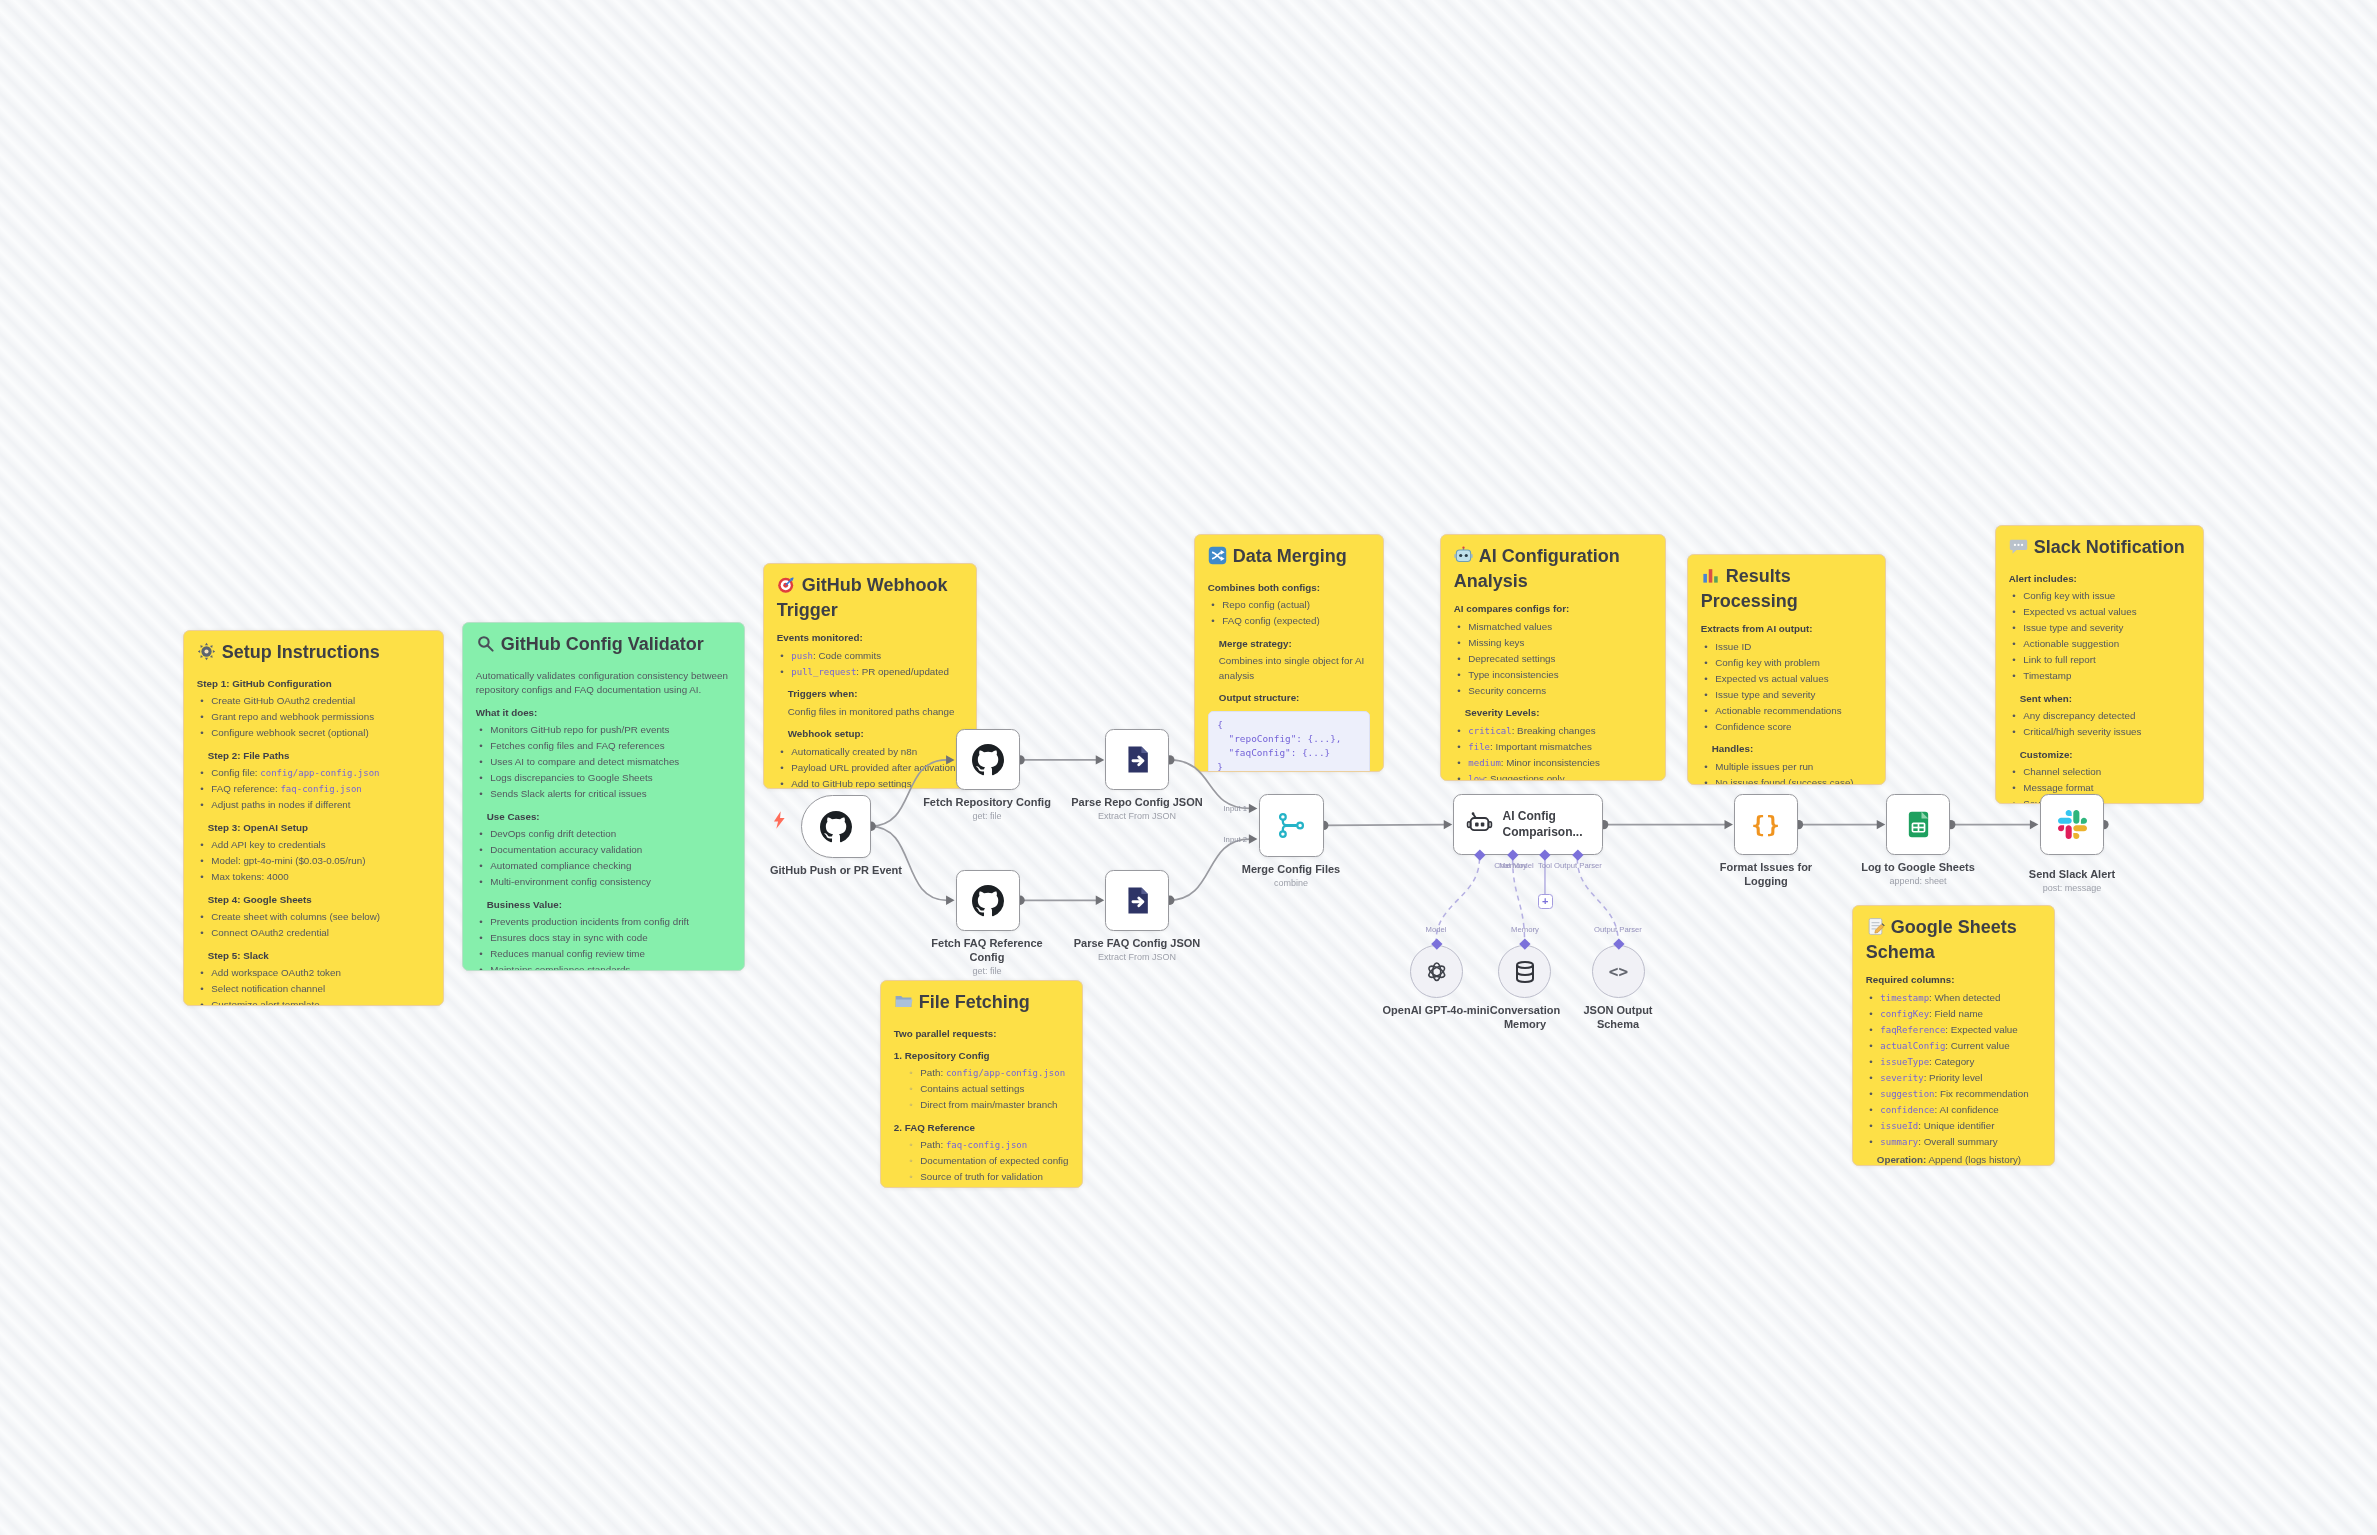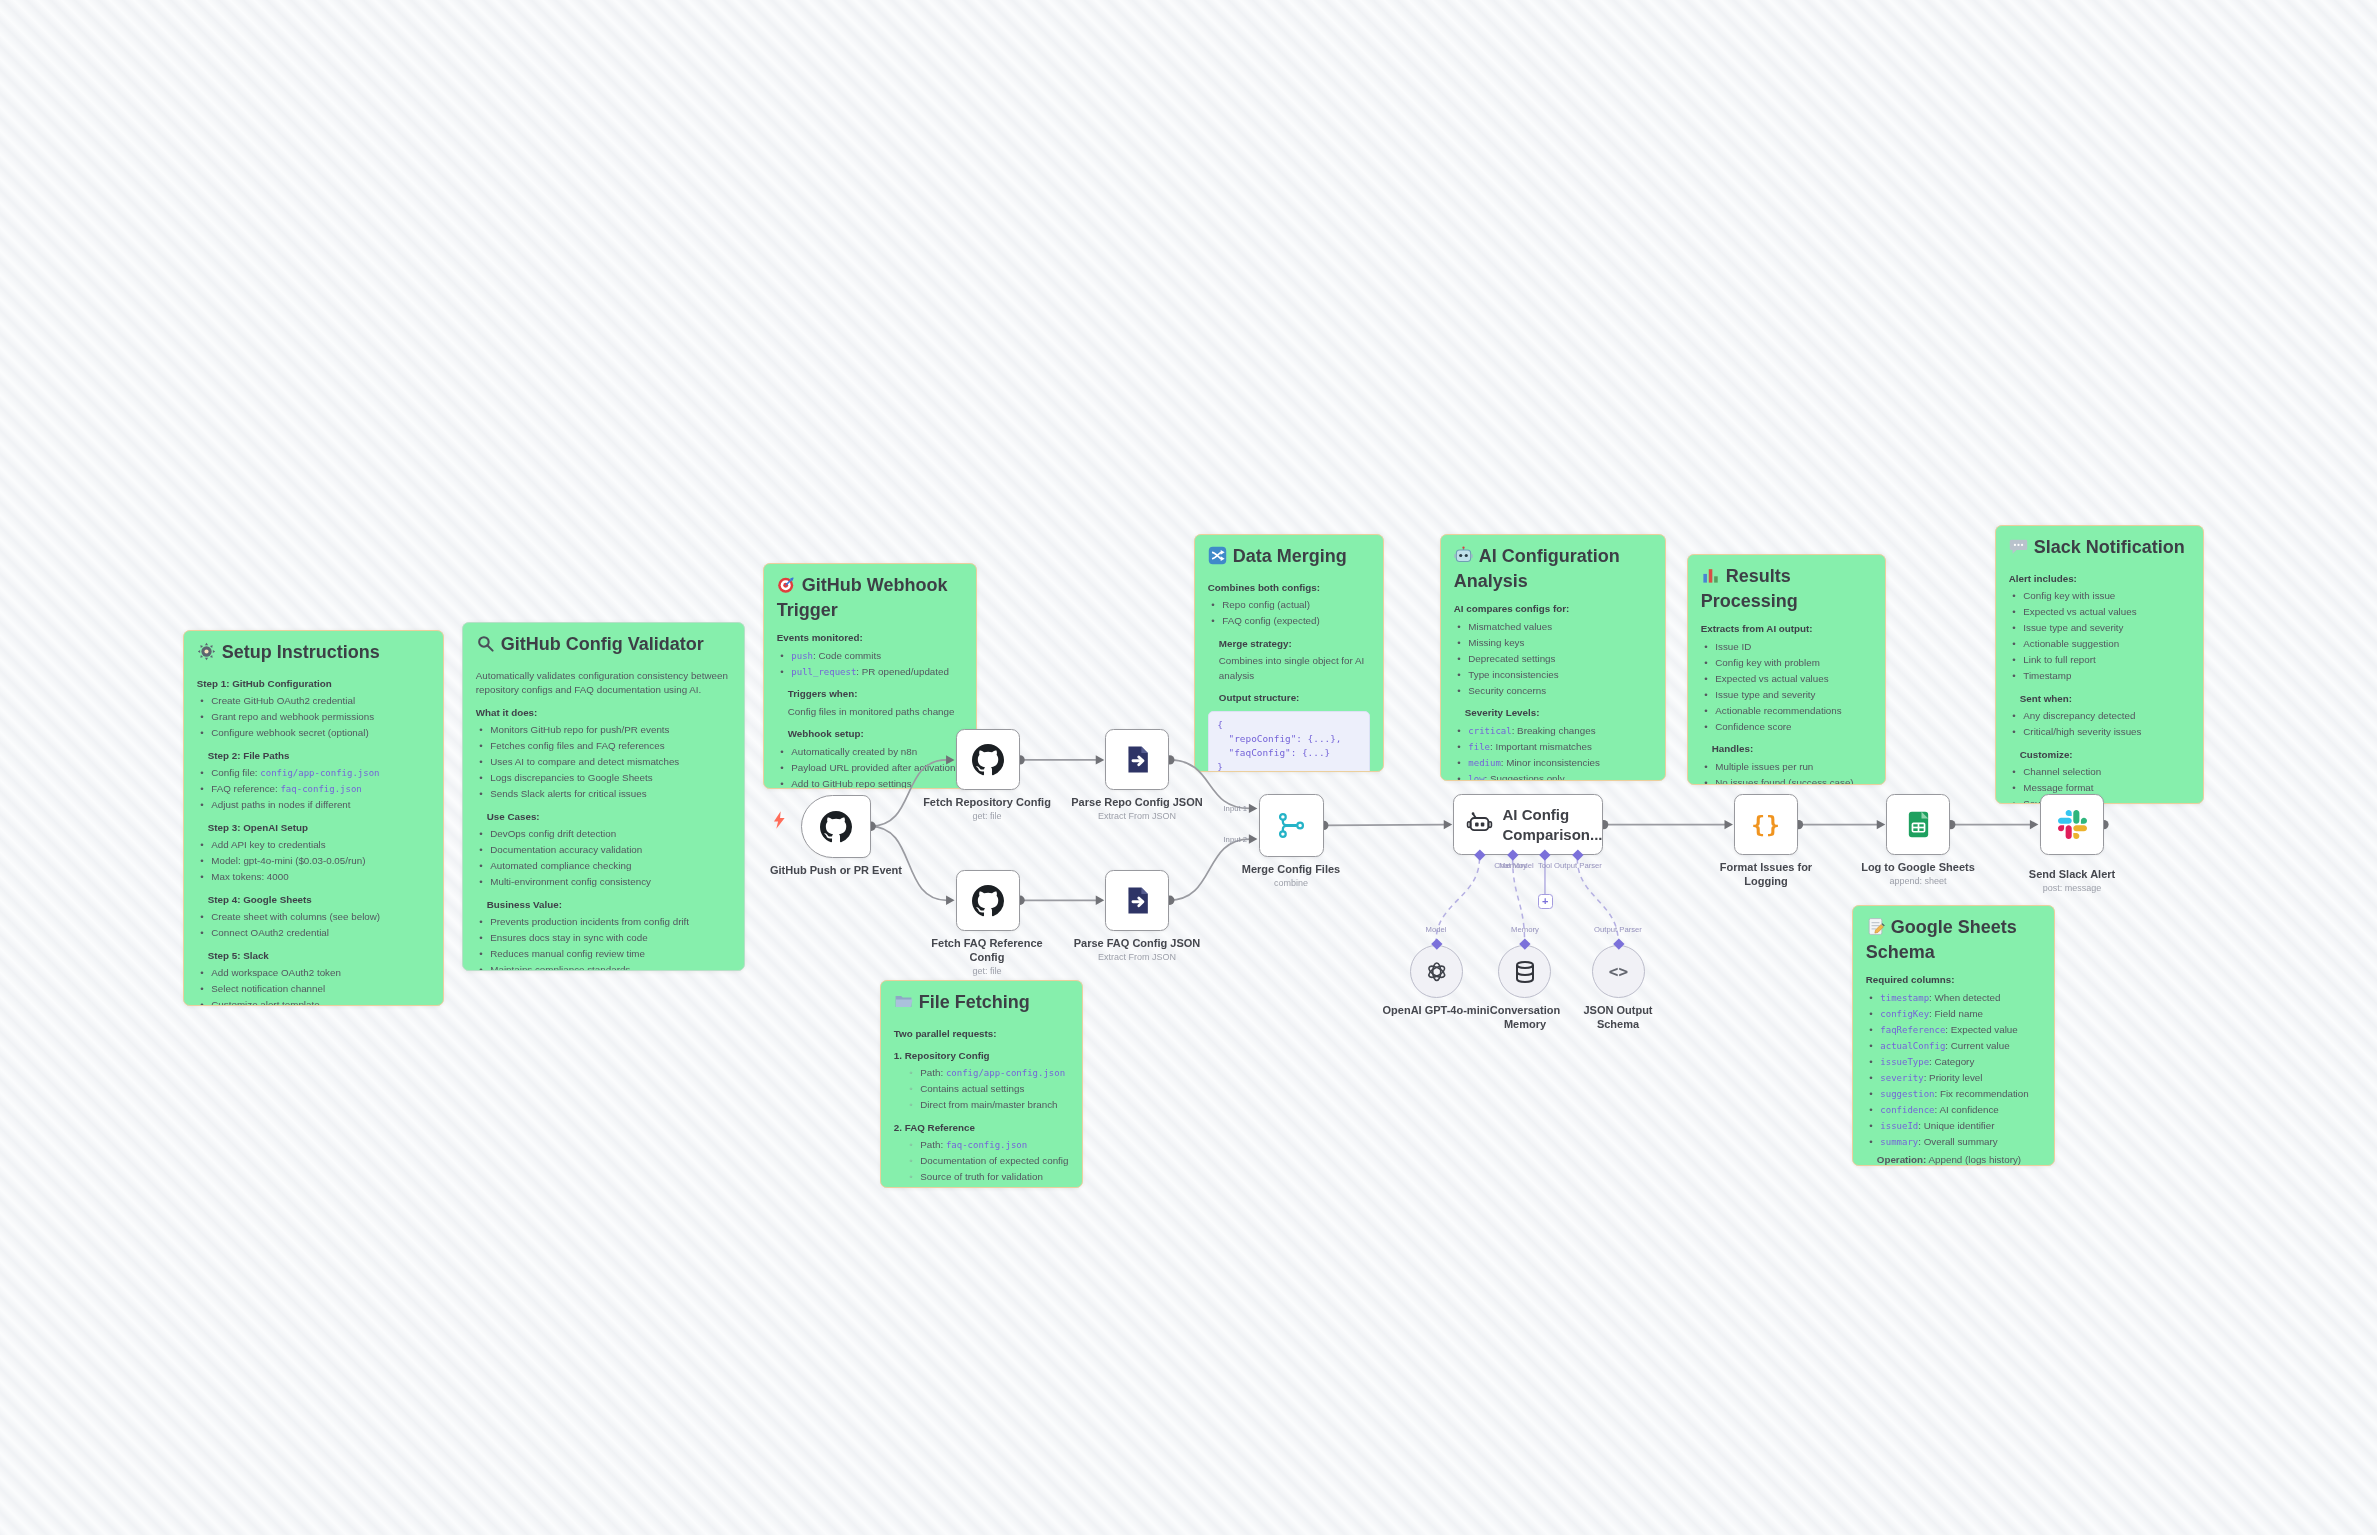--- a/index.html
+++ b/index.html
@@ -5,21 +5,21 @@
   html,body{margin:0;padding:0;}
   body{
     width:2377px;height:1536px;position:relative;overflow:hidden;
     font-family:"Liberation Sans",sans-serif;
     background:repeating-linear-gradient(45deg,#f0f2f5 0px,#fbfcfd 7.7px,#f0f2f5 17px);
   }
   #canvas{position:absolute;inset:0;}
   
   .sticky{position:absolute;border-radius:6.8px;padding:11px 12.8px;box-sizing:border-box;
     overflow:hidden;box-shadow:0 0.9px 3.4px rgba(60,50,20,.07);z-index:1;}
-  .sticky.orange{background:#86efac;border:0.9px solid #eccf9d;}
+  .sticky.orange{background:#fde047;border:0.9px solid #eccf9d;}
   .sticky.green{background:#86efac;border:0.9px solid #b7e0c8;}
   .s-h1{font-size:18px;font-weight:700;color:#3d3f46;line-height:1.2;margin:0 0 10.2px 0;}
   .s-h1 .s-icon{display:inline-block;vertical-align:-2.6px;margin-right:6px;}
   .s-b{font-weight:700;font-size:9.8px;color:#3f4149;margin:7.7px 0 3.4px 0;line-height:1.45;}
   .s-p{font-size:9.8px;color:#54575f;margin:1.7px 0 4.3px 0;line-height:1.5;}
   .ind{margin-left:11px;}
   .s-ul{list-style:none;margin:0 0 3.4px 0;padding:0;}
   .s-ul li{position:relative;padding-left:14.5px;font-size:9.8px;color:#54575f;line-height:1.5;margin:1.3px 0;}
   .s-ul li::before{content:"\2022";position:absolute;left:3.4px;color:#54575f;}
   .s-ul.hollow{margin-left:12px;}
@@ -27,21 +27,21 @@
   code,.s-code{font-family:"DejaVu Sans Mono","Liberation Mono",monospace;color:#7564d8;}
   code{font-size:9px;}
   .s-code{display:block;background:#edeffb;border:0.9px solid #dde1f5;border-radius:5.1px;
     padding:6px 8.5px;font-size:9.4px;line-height:1.5;white-space:pre;margin-top:5.1px;}
   
   .node{position:absolute;background:#fff;border:1.7px solid #98999e;border-radius:8.5px;
     display:flex;align-items:center;justify-content:center;z-index:3;
     box-shadow:0 0.9px 2.6px rgba(0,0,0,.05);box-sizing:border-box;}
   .node.trigger{border-radius:34px 8.5px 8.5px 34px;}
   .node.wide{justify-content:flex-start;padding-left:11px;gap:8.5px;}
-  .wide-label{font-size:15px;font-weight:600;color:#3f4147;line-height:1.3;white-space:pre-line;}
+  .wide-label{font-size:12px;font-weight:600;color:#3f4147;line-height:1.3;white-space:pre-line;}
   .node-label{position:absolute;transform:translateX(-50%);text-align:center;font-size:11px;
     font-weight:600;color:#45474e;line-height:1.25;white-space:pre-line;width:170px;z-index:3;}
   .node-sub{font-size:9px;color:#9da0aa;font-weight:400;margin-top:1.7px;}
   .circle-node{position:absolute;background:#f1f1f6;border:1.7px solid #bcbdcb;border-radius:50%;
     display:flex;align-items:center;justify-content:center;z-index:3;box-sizing:border-box;}
   .diamond{position:absolute;width:7.7px;height:7.7px;background:#7b70da;transform:rotate(45deg);z-index:4;}
   .tiny-label{position:absolute;transform:translateX(-50%);font-size:7.7px;color:#9793bd;
     white-space:nowrap;z-index:3;}
   .in-label{position:absolute;font-size:7.7px;color:#8f92a0;transform:translate(-100%,-50%);
     white-space:nowrap;z-index:3;}

